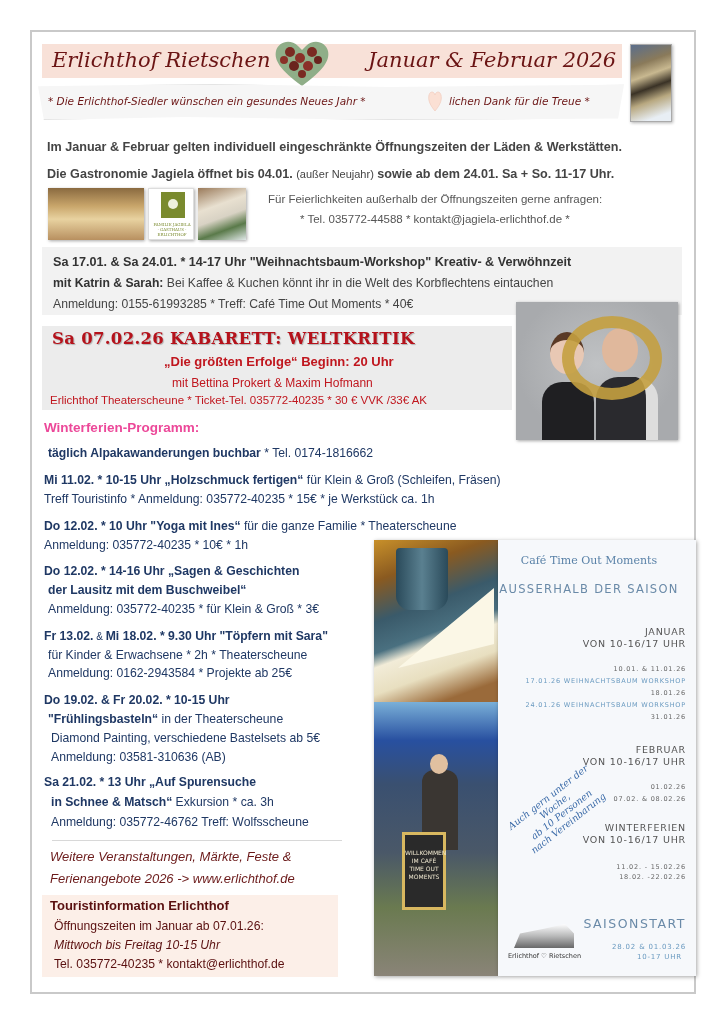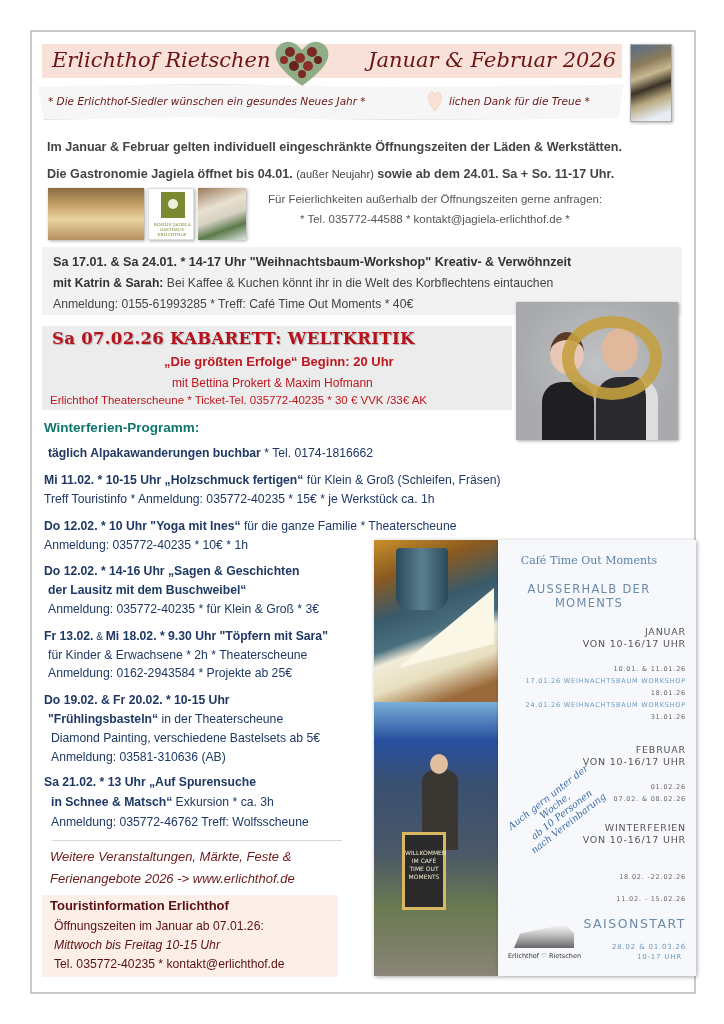--- a/index.html
+++ b/index.html
@@ -47,21 +47,21 @@
   .kab-with { position: absolute; left: 172px; top: 376px; font-size: 12px; color: #c0161e; white-space: nowrap; }
   .kab-info { position: absolute; left: 50px; top: 394px; font-size: 11.5px; color: #c0161e; white-space: nowrap; }
   .kab-photo { position: absolute; left: 516px; top: 302px; width: 162px; height: 138px; background: radial-gradient(ellipse at 50% 45%, #c0c2c4 0%, #a8aaad 70%); box-shadow: 1px 1px 3px rgba(0,0,0,.35); overflow: hidden; }
   .kp-w-body { position: absolute; left: 26px; top: 80px; width: 52px; height: 70px; background: #1f1f22; border-radius: 20px 20px 0 0; }
   .kp-w-head { position: absolute; left: 34px; top: 30px; width: 34px; height: 42px; background: #e8c8b4; border-radius: 50%; border-top: 8px solid #5a3a26; }
   .kp-m-body { position: absolute; left: 80px; top: 75px; width: 62px; height: 75px; background: #2a2a2e; border-radius: 22px 22px 0 0; border-right: 12px solid #ddd; }
   .kp-m-head { position: absolute; left: 86px; top: 26px; width: 36px; height: 44px; background: #e0b89c; border-radius: 50%; }
   .kp-ring { position: absolute; left: 46px; top: 14px; width: 100px; height: 84px; border: 12px solid #c4a040; border-radius: 50%; opacity: .9; }
 
   
-  .wf-head { position: absolute; left: 44px; top: 420px; font-size: 13.5px; font-weight: bold; color: #0f766e; white-space: nowrap; }
+  .wf-head { position: absolute; left: 44px; top: 420px; font-size: 13.5px; font-weight: bold; color: #ec4899; white-space: nowrap; }
   .ev { position: absolute; font-size: 12.2px; color: #1f3864; white-space: nowrap; }
   .ev b { font-weight: bold; }
   .ev .sm { font-size: 10px; }
 
   
   .cafe-photos { position: absolute; left: 374px; top: 540px; width: 124px; height: 436px; box-shadow: 1px 1px 4px rgba(0,0,0,.35); overflow: hidden; }
   .cp1 { position: absolute; left: 0; top: 0; width: 124px; height: 162px; background: linear-gradient(160deg,#c8902a 0%,#8a5a20 20%,#3a5a6a 40%,#4a7080 55%,#f2ecd8 62%,#e8dfc0 75%,#9a6a3a 90%); }
   .cp1 .cup { position: absolute; left: 22px; top: 8px; width: 52px; height: 62px; background: linear-gradient(90deg,#2a4a5a,#5a8090,#2a4a5a); border-radius: 4px 4px 14px 14px; }
   .cp1 .cake { position: absolute; left: 24px; top: 48px; width: 96px; height: 80px; background: #fbf7e6; clip-path: polygon(100% 0, 100% 70%, 0 100%, 20% 80%); }
   .cp2 { position: absolute; left: 0; top: 162px; width: 124px; height: 274px; background: linear-gradient(180deg,#7ab0d8 0%,#2850a0 14%,#3a5070 30%,#4a5868 55%,#6a7a50 75%,#8a8478 100%); }
@@ -201,38 +201,38 @@
     <div class="person"></div>
       <div class="face"></div>
     <div class="board">
         <span>WILLKOMMEN IM CAFÉ TIME OUT MOMENTS</span>
       </div>
   </div>
 </div>
 
 <div class="cafe-card">
   <div class="cc-title">Café Time Out Moments</div>
-  <div class="cc-season">AUSSERHALB DER MOMENTS</div>
+  <div class="cc-season">AUSSERHALB DER SAISON</div>
 
   <div class="cc cc-big" style="top:86px;">JANUAR</div>
   <div class="cc cc-big" style="top:98px;">VON 10-16/17 UHR</div>
   <div class="cc cc-date" style="top:124px;">10.01. &amp; 11.01.26</div>
   <div class="cc cc-blue" style="top:136px;">17.01.26 WEIHNACHTSBAUM WORKSHOP</div>
   <div class="cc cc-date" style="top:148px;">18.01.26</div>
   <div class="cc cc-blue" style="top:160px;">24.01.26 WEIHNACHTSBAUM WORKSHOP</div>
   <div class="cc cc-date" style="top:172px;">31.01.26</div>
 
   <div class="cc cc-big" style="top:204px;">FEBRUAR</div>
   <div class="cc cc-big" style="top:216px;">VON 10-16/17 UHR</div>
   <div class="cc cc-date" style="top:242px;">01.02.26</div>
   <div class="cc cc-date" style="top:254px;">07.02. &amp; 08.02.26</div>
 
   <div class="cc cc-big" style="top:282px;">WINTERFERIEN</div>
   <div class="cc cc-big" style="top:294px;">VON 10-16/17 UHR</div>
-  <div class="cc cc-date" style="top:322px;margin-top:32px;">11.02. - 15.02.26</div>
+  <div class="cc cc-date" style="top:322px;">11.02. - 15.02.26</div>
   <div class="cc cc-date" style="top:332px;">18.02. -22.02.26</div>
 
   <div class="cc cc-start" style="top:364px;margin-top:12px;">SAISONSTART</div>
   <div class="cc cc-startdate" style="top:402px;">28.02 &amp; 01.03.26</div>
   <div class="cc cc-startdate" style="top:412px; right:14px;">10-17 UHR</div>
 
   <div class="cc-diag">
     <div>Auch gern unter der</div>
     <div>Woche,</div>
     <div>ab 10 Personen</div>

